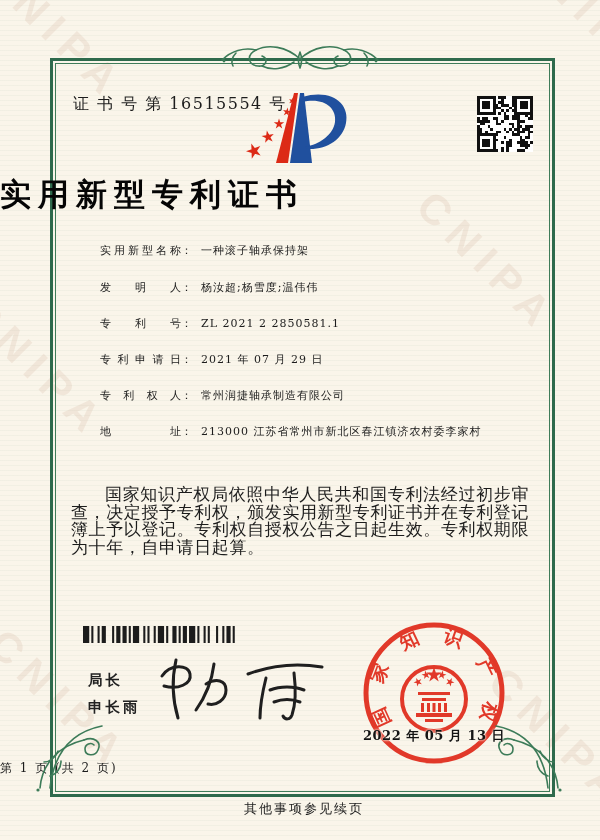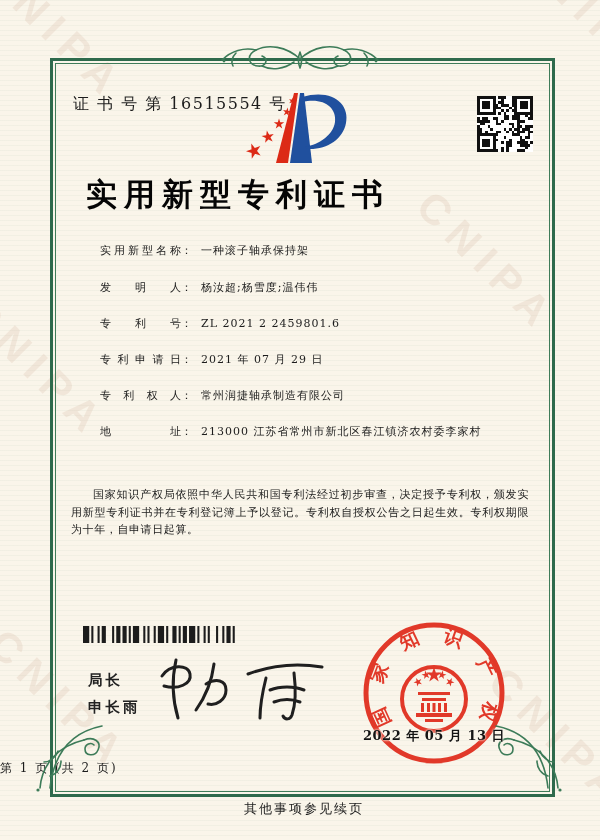--- a/index.html
+++ b/index.html
@@ -22,30 +22,30 @@
   }
   .border-inner{
     position:absolute;left:2px;top:2px;right:2px;bottom:2px;
     border:1px solid #3f7c59;
   }
   .abs{position:absolute;z-index:3;}
   .cert-no{left:73px;top:94px;font-size:16px;letter-spacing:1.5px;}
   .logo{left:238px;top:88px;}
   .qr{left:477px;top:96px;}
   .title{
-    left:0;top:174px;width:476px;text-align:center;
+    left:0;top:174px;width:476px;text-align:left;
     font-size:31px;font-weight:700;letter-spacing:7px;color:#050505;
   }
   .row{left:100px;font-size:11px;white-space:nowrap;}
   .flabel{display:inline-block;width:81px;text-align:justify;text-align-last:justify;vertical-align:top;}
   .fcolon{display:inline-block;}
   .fvalue{margin-left:9px;letter-spacing:1px;}
   .row2col{left:84px;font-size:13.5px;white-space:nowrap;}
   .grp2{position:absolute;left:228px;top:0;white-space:nowrap;}
-  .paras{left:71px;top:486px;width:458px;font-size:11px;line-height:17.6px;text-align:justify;}
+  .paras{left:71px;top:486px;width:458px;font-size:17px;line-height:17.6px;text-align:justify;}
   .paras p{margin:0;text-indent:2em;letter-spacing:0.6px;}
   .barcode{left:83px;top:626px;}
   .signoff{left:88px;font-family:"Liberation Sans","DejaVu Sans",sans-serif;font-weight:600;font-size:14.5px;letter-spacing:3px;color:#222;}
   .sig{left:148px;top:650px;}
   .seal{left:360px;top:619px;}
   .seal-date{
     left:354px;top:727px;width:160px;text-align:center;font-size:13px;font-weight:600;
     color:#141414;letter-spacing:0.5px;z-index:5;
     text-shadow:0 0 2px #fbf6ec,0 0 3px #fbf6ec;
   }
@@ -354,21 +354,21 @@
 
   <div class="abs title">实用新型专利证书</div>
 
   <div class="abs row" style="top:243px;">
     <span class="flabel">实用新型名称</span><span class="fcolon">：</span><span class="fvalue">一种滚子轴承保持架</span>
   </div>
   <div class="abs row" style="top:280px;">
     <span class="flabel">发明人</span><span class="fcolon">：</span><span class="fvalue">杨汝超;杨雪度;温伟伟</span>
   </div>
   <div class="abs row" style="top:316px;">
-    <span class="flabel">专利号</span><span class="fcolon">：</span><span class="fvalue">ZL 2021 2 2459801.6</span>
+    <span class="flabel">专利号</span><span class="fcolon">：</span><span class="fvalue">ZL 2021 2 2850581.1</span>
   </div>
   <div class="abs row" style="top:352px;">
     <span class="flabel">专利申请日</span><span class="fcolon">：</span><span class="fvalue">2021 年 07 月 29 日</span>
   </div>
   <div class="abs row" style="top:388px;">
     <span class="flabel">专利权人</span><span class="fcolon">：</span><span class="fvalue">常州润捷轴承制造有限公司</span>
   </div>
   <div class="abs row" style="top:424px;">
     <span class="flabel">地址</span><span class="fcolon">：</span><span class="fvalue">213000 江苏省常州市新北区春江镇济农村委李家村</span>
   </div>

